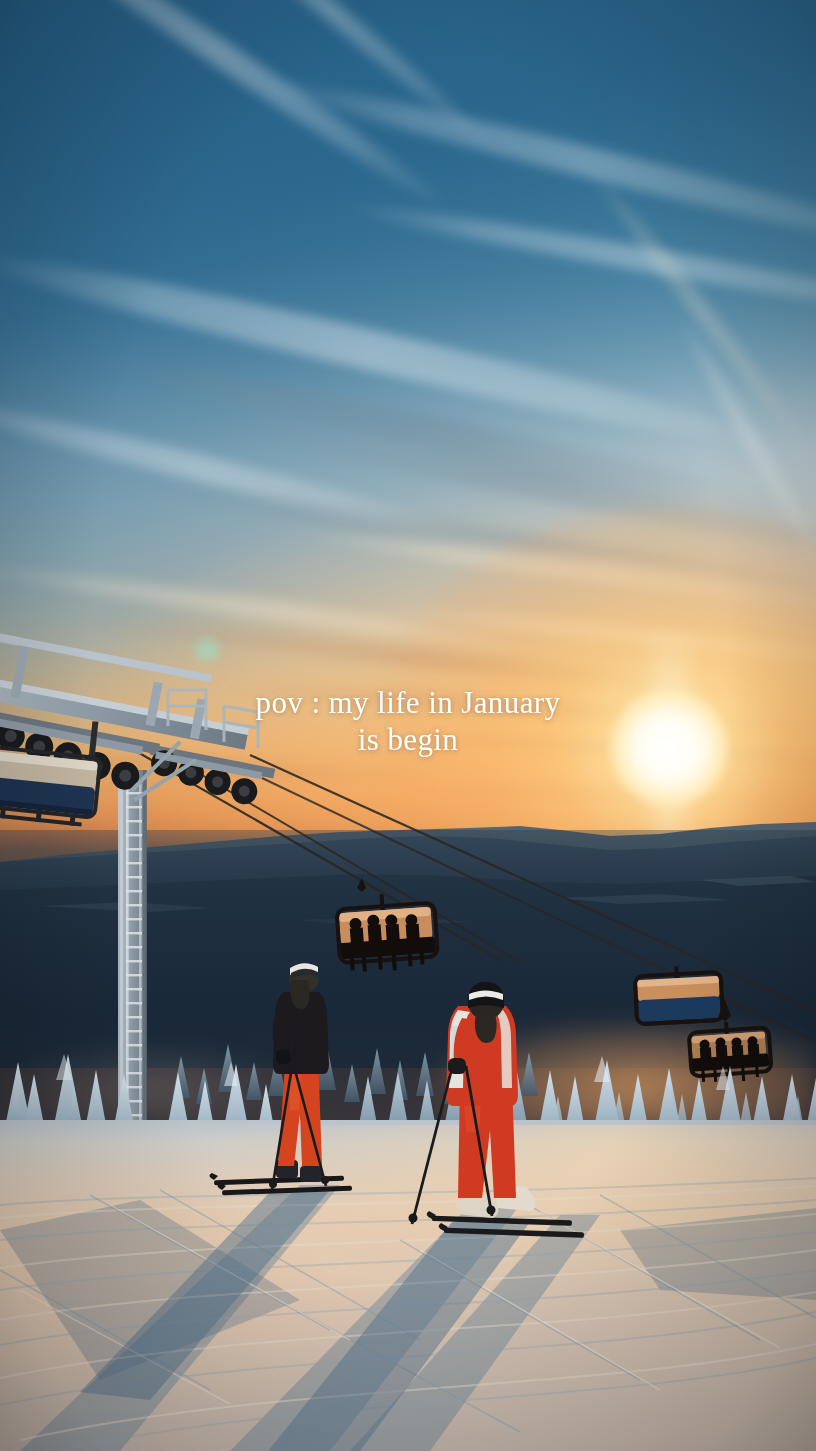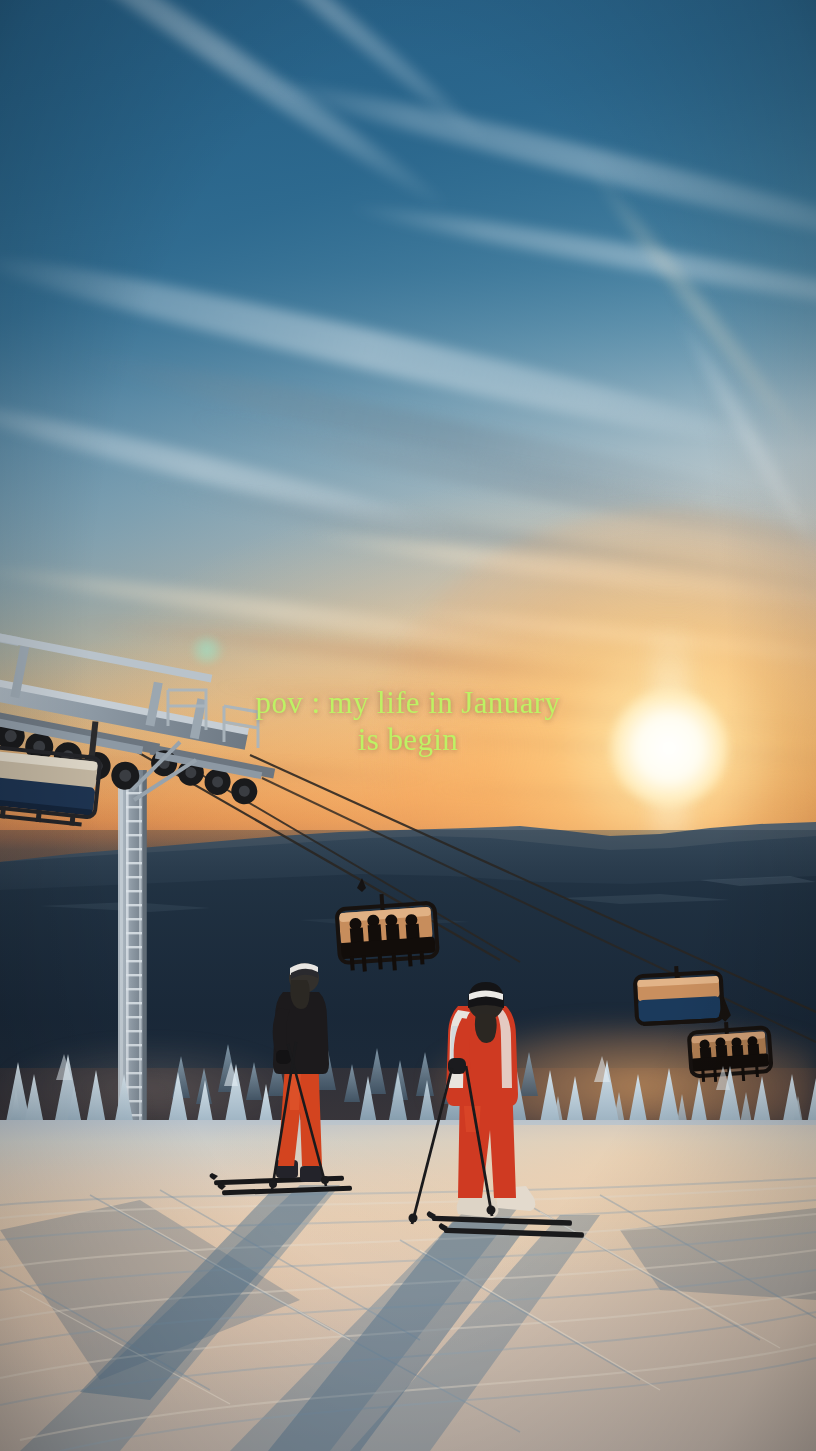--- a/index.html
+++ b/index.html
@@ -139,21 +139,21 @@
       radial-gradient(520px 220px at 22% 45%, rgba(255,210,170,.30) 0%, rgba(255,210,170,0) 70%);
   }
 
   
   #caption{
     position:absolute;left:0;top:684px;width:816px;
     text-align:center;
     font-family:"Liberation Serif","DejaVu Serif",serif;
     font-size:31px;
     line-height:37px;
-    color:#bef264;
+    color:#ffffff;
     letter-spacing:.4px;
     text-shadow:0 1px 5px rgba(90,60,40,.45), 0 0 14px rgba(255,230,200,.30);
     white-space:pre-line;
   }
 </style>
 </head>
 <body>
 
 <div id="scene">
 

